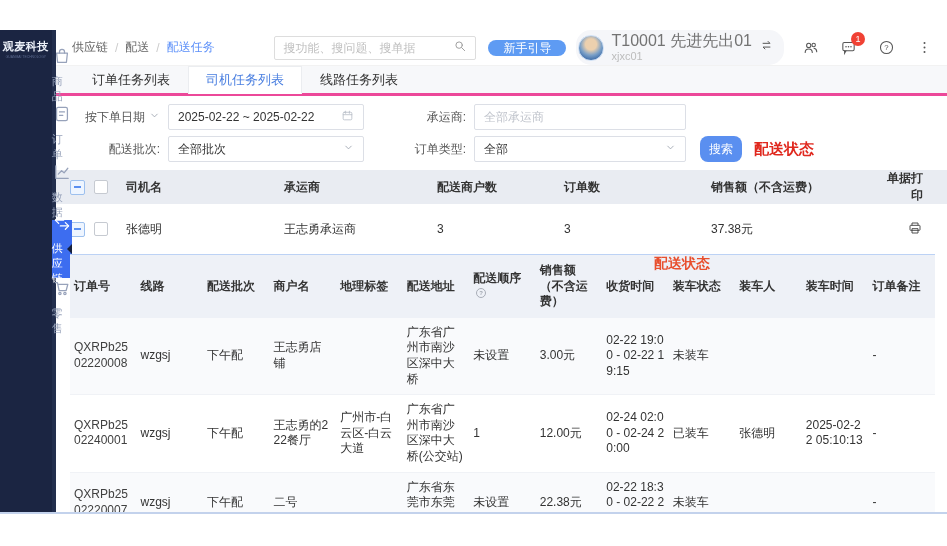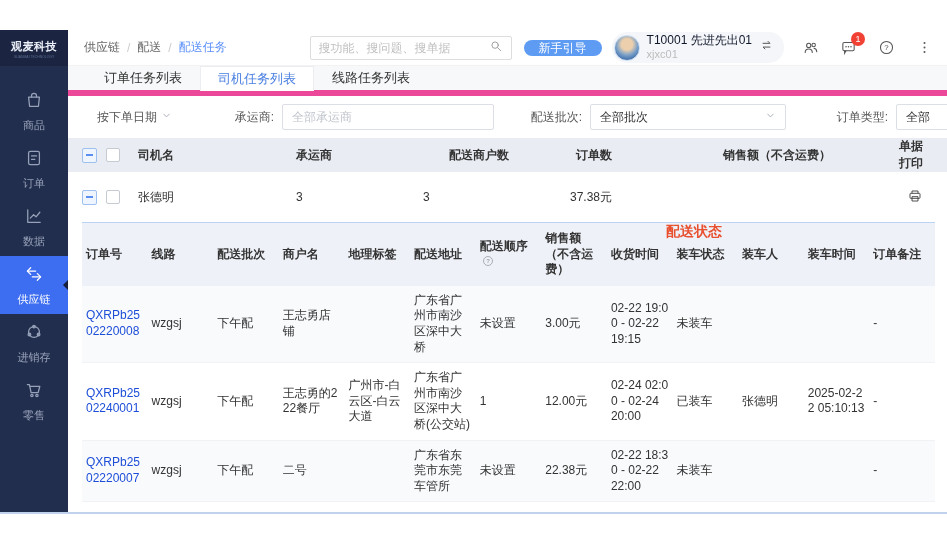--- a/index.html
+++ b/index.html
@@ -3,21 +3,21 @@
 <meta charset="utf-8">
 <style>
   * { box-sizing: border-box; margin: 0; padding: 0; }
   html, body { width: 947px; height: 546px; background: #fff; overflow: hidden; }
   body { font-family: "Liberation Sans", "DejaVu Sans", sans-serif; position: relative; }
 
   .app { position: absolute; top: 30px; left: 0; width: 947px; height: 484px;
          display: flex; background: #fff; border-bottom: 2px solid #c3d2ec; overflow: hidden; }
 
   
-  .sidebar { width: 68px; flex-shrink: 0; background: #222e4d; display: flex; flex-direction: column; }
+  .sidebar { width: 56px; flex-shrink: 0; background: #222e4d; display: flex; flex-direction: row; }
   .logo { background: #1b2542; padding: 9px 2px 7px; text-align: center; }
   .logo-text { color: #ecf0f8; font-weight: bold; font-size: 11px; white-space: nowrap; letter-spacing: .5px; }
   .logo-sub { color: #5d6b90; font-size: 4px; white-space: nowrap; overflow: hidden; transform: scale(.85); }
   .nav { margin-top: 16px; display: flex; flex-direction: column; }
   .nav-item { height: 58px; display: flex; flex-direction: column; align-items: center;
               justify-content: center; gap: 4px; color: #97a2ba; cursor: pointer; position: relative; }
   .nav-item .nav-label { font-size: 11px; }
   .nav-item svg { width: 20px; height: 20px; stroke: currentColor; fill: none;
                   stroke-width: 1.5; stroke-linecap: round; stroke-linejoin: round; }
   .nav-item.active { background: #3d6df0; color: #fff; }
@@ -40,39 +40,39 @@
                       font-family: inherit; background: transparent; }
   .search-box input::placeholder { color: #bfbfbf; }
   .search-box svg { width: 14px; height: 14px; stroke: #999; fill: none; stroke-width: 1.6; stroke-linecap: round; }
   .guide-btn { margin-left: 12px; height: 16px; padding: 0 15px; background: #5e9bf3; color: #fff;
                border: none; border-radius: 12px; font-size: 12px; font-family: inherit; cursor: pointer; }
   .user-block { margin-left: 10px; display: flex; align-items: center; gap: 7px;
                 background: #f5f6f9; border-radius: 15px; padding: 2px 10px 2px 2px; }
   .avatar { width: 26px; height: 26px; border-radius: 50%; flex-shrink: 0; border: 1px solid #cfe0f5;
             background: radial-gradient(circle at 50% 35%, #ecd0ae 28%, #7aa0c8 55%, #3f6da8 80%); }
   .user-info { line-height: 1.15; }
-  .user-name { font-size: 12px; color: #0f172a; white-space: nowrap; }
+  .user-name { font-size: 16px; color: #737373; white-space: nowrap; }
   .user-account { font-size: 11px; color: #bcbcbc; }
   .switch-icon svg { width: 15px; height: 15px; stroke: #555; fill: none; stroke-width: 1.6; stroke-linecap: round; }
   .top-icons { display: flex; align-items: center; gap: 21px; margin-left: 18px; }
   .top-icons .ticon { position: relative; cursor: pointer; display: flex; }
   .top-icons svg { width: 17px; height: 17px; stroke: #555; fill: none; stroke-width: 1.5; stroke-linecap: round; }
   .badge { position: absolute; top: -7px; right: -8px; background: #f04134; color: #fff; font-size: 9px;
            min-width: 14px; height: 14px; border-radius: 7px; display: flex; align-items: center;
            justify-content: center; padding: 0 3px; }
 
   
-  .tabbar { height: 30px; flex-shrink: 0; background: #f7f8fa; border-bottom: 6px solid #ec4899;
+  .tabbar { height: 30px; flex-shrink: 0; background: #f7f8fa; border-bottom: 3px solid #ec4899;
             display: flex; padding-left: 18px; }
   .tab { padding: 0 17px; display: flex; align-items: center; font-size: 13px; color: #333;
          cursor: pointer; border: 1px solid transparent; }
   .tab.active { background: #fff; color: #4a7fe0; border-color: #ebedf0; border-bottom-color: #fff; margin-bottom: -1px; }
 
   
-  .filters { padding: 8px 0 8px 22px; display: flex; flex-direction: row; gap: 6px; flex-shrink: 0; }
+  .filters { padding: 8px 0 8px 22px; display: flex; flex-direction: column; gap: 6px; flex-shrink: 0; }
   .filter-row { display: flex; align-items: center; }
   .f-label { font-size: 12px; color: #555; }
   .lbl-w1 { width: 82px; text-align: right; display: inline-flex; justify-content: flex-end;
             align-items: center; gap: 4px; }
   .lbl-w2 { width: 62px; text-align: right; margin-left: 40px; }
   .inputbox { height: 26px; border: 1px solid #dcdfe6; border-radius: 2px; background: #fff;
               display: flex; align-items: center; padding: 0 9px; font-size: 12px; color: #333;
               margin-left: 8px; cursor: pointer; }
   .inputbox .ival { flex: 1; white-space: nowrap; overflow: hidden; }
   .inputbox.is-placeholder .ival { color: #c0c4cc; }
@@ -106,21 +106,21 @@
   .printer-btn svg { width: 16px; height: 16px; stroke: #444; fill: none; stroke-width: 1.4; stroke-linejoin: round; }
 
   
   .subwrap { margin: 0 12px 0 14px; border-top: 1px solid #bcd2f5; position: relative; flex-shrink: 0; }
   .subtable { width: 100%; border-collapse: collapse; table-layout: fixed; font-size: 12px; color: #333; }
   .subtable th { background: #eef1f7; font-weight: bold; text-align: left; padding: 8px 4px;
                  line-height: 1.3; vertical-align: middle; }
   .subtable td { padding: 7px 4px; line-height: 1.3; vertical-align: middle; word-break: break-all;
                  border-bottom: 1px solid #f0f2f6; }
   .subtable tbody tr:nth-child(odd) { background: #f9fafc; }
-  .order-link { color: #1d4ed8; text-decoration: none; cursor: pointer; }
+  .order-link { color: #404040; text-decoration: none; cursor: pointer; }
   .help-icon svg { width: 12px; height: 12px; vertical-align: -2px; margin-left: 2px; }
   .red-note2 { position: absolute; top: 0; left: 584px; color: #e8502f; font-weight: bold;
                font-size: 14px; z-index: 3; white-space: nowrap; }
 </style>
 </head>
 <body>
 
 <div class="app">
 
   <div class="sidebar">
@@ -151,29 +151,20 @@
         <span class="nav-label">数据</span>
       </div>
       <div class="nav-item active">
         <span><svg viewBox="0 0 24 24">
               <path d="M8 4.5L4 8.5l4 4"></path>
               <path d="M4.5 8.5H14"></path>
               <path d="M16 11.5l4 4-4 4"></path>
               <path d="M19.5 15.5H10"></path>
             </svg></span>
         <span class="nav-label">供应链</span>
-      </div>
-      <div class="nav-item">
-        <span><svg viewBox="0 0 24 24">
-              <circle cx="12" cy="12" r="6.5"></circle>
-              <circle cx="12" cy="5.5" r="1.6"></circle>
-              <circle cx="6.5" cy="15" r="1.6"></circle>
-              <circle cx="17.5" cy="15" r="1.6"></circle>
-            </svg></span>
-        <span class="nav-label">进销存</span>
       </div>
       <div class="nav-item">
         <span><svg viewBox="0 0 24 24">
               <path d="M4 5.5h2.5l2 9.5h8.5l2-7.5H7"></path>
               <circle cx="9.5" cy="18.5" r="1.4"></circle>
               <circle cx="15.5" cy="18.5" r="1.4"></circle>
             </svg></span>
         <span class="nav-label">零售</span>
       </div>
     </div>
@@ -248,20 +239,27 @@
     </div>
 
     <div class="filters">
       <div class="filter-row">
         <span class="f-label lbl-w1">
           <span>按下单日期</span>
           <span class="chev"><svg viewBox="0 0 24 24">
                 <path d="M6 9l6 6 6-6"></path>
               </svg></span>
         </span>
+        <div class="inputbox w-date">
+          <span class="ival">2025-02-22 ~ 2025-02-22</span>
+          <span class="icon-right"><svg viewBox="0 0 24 24">
+                <rect x="4" y="6" width="16" height="14" rx="2"></rect>
+                <path d="M4 10.5h16M8.5 4v4M15.5 4v4"></path>
+              </svg></span>
+        </div>
         <span class="f-label lbl-w2">承运商:</span>
         <div class="inputbox w-carrier is-placeholder">
           <span class="ival">全部承运商</span>
         </div>
       </div>
       <div class="filter-row">
         <span class="f-label lbl-w1">配送批次:</span>
         <div class="inputbox w-date">
           <span class="ival">全部批次</span>
           <span class="icon-right chev"><svg viewBox="0 0 24 24">
@@ -292,20 +290,21 @@
       <span class="mc-sales">销售额（不含运费）</span>
       <span class="mc-print">单据打印</span>
     </div>
 
     <div class="mtable-row">
       <span class="mc-check">
         <span class="minusbox"></span>
         <span class="checkbox"></span>
       </span>
       <span class="mc-driver">张德明</span>
+      <span class="mc-carrier">王志勇承运商</span>
       <span class="mc-merchants">3</span>
       <span class="mc-orders">3</span>
       <span class="mc-sales">37.38元</span>
       <span class="mc-print">
         <button class="printer-btn"><svg viewBox="0 0 24 24">
               <path d="M7.5 8V4.5h9V8"></path>
               <rect x="4.5" y="8" width="15" height="7.5" rx="1"></rect>
               <rect x="7.5" y="13" width="9" height="6.5"></rect>
             </svg></button>
       </span>

